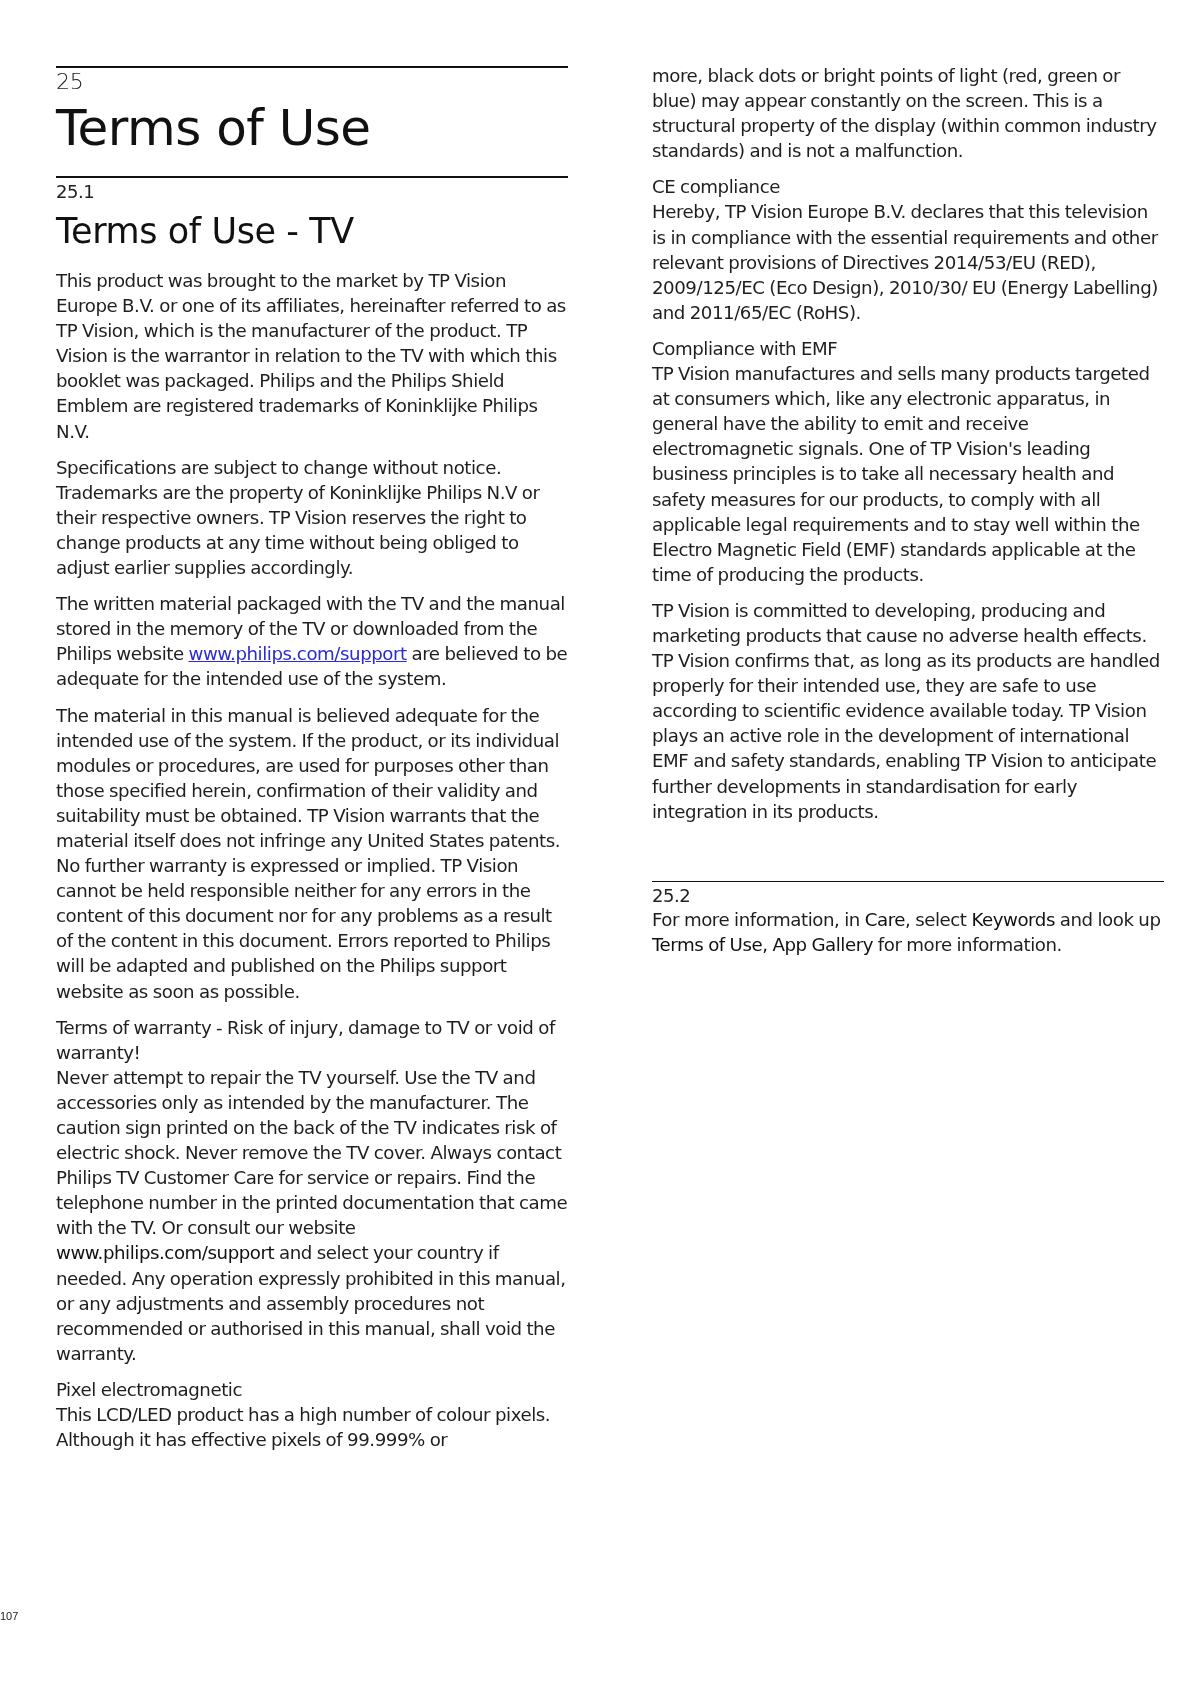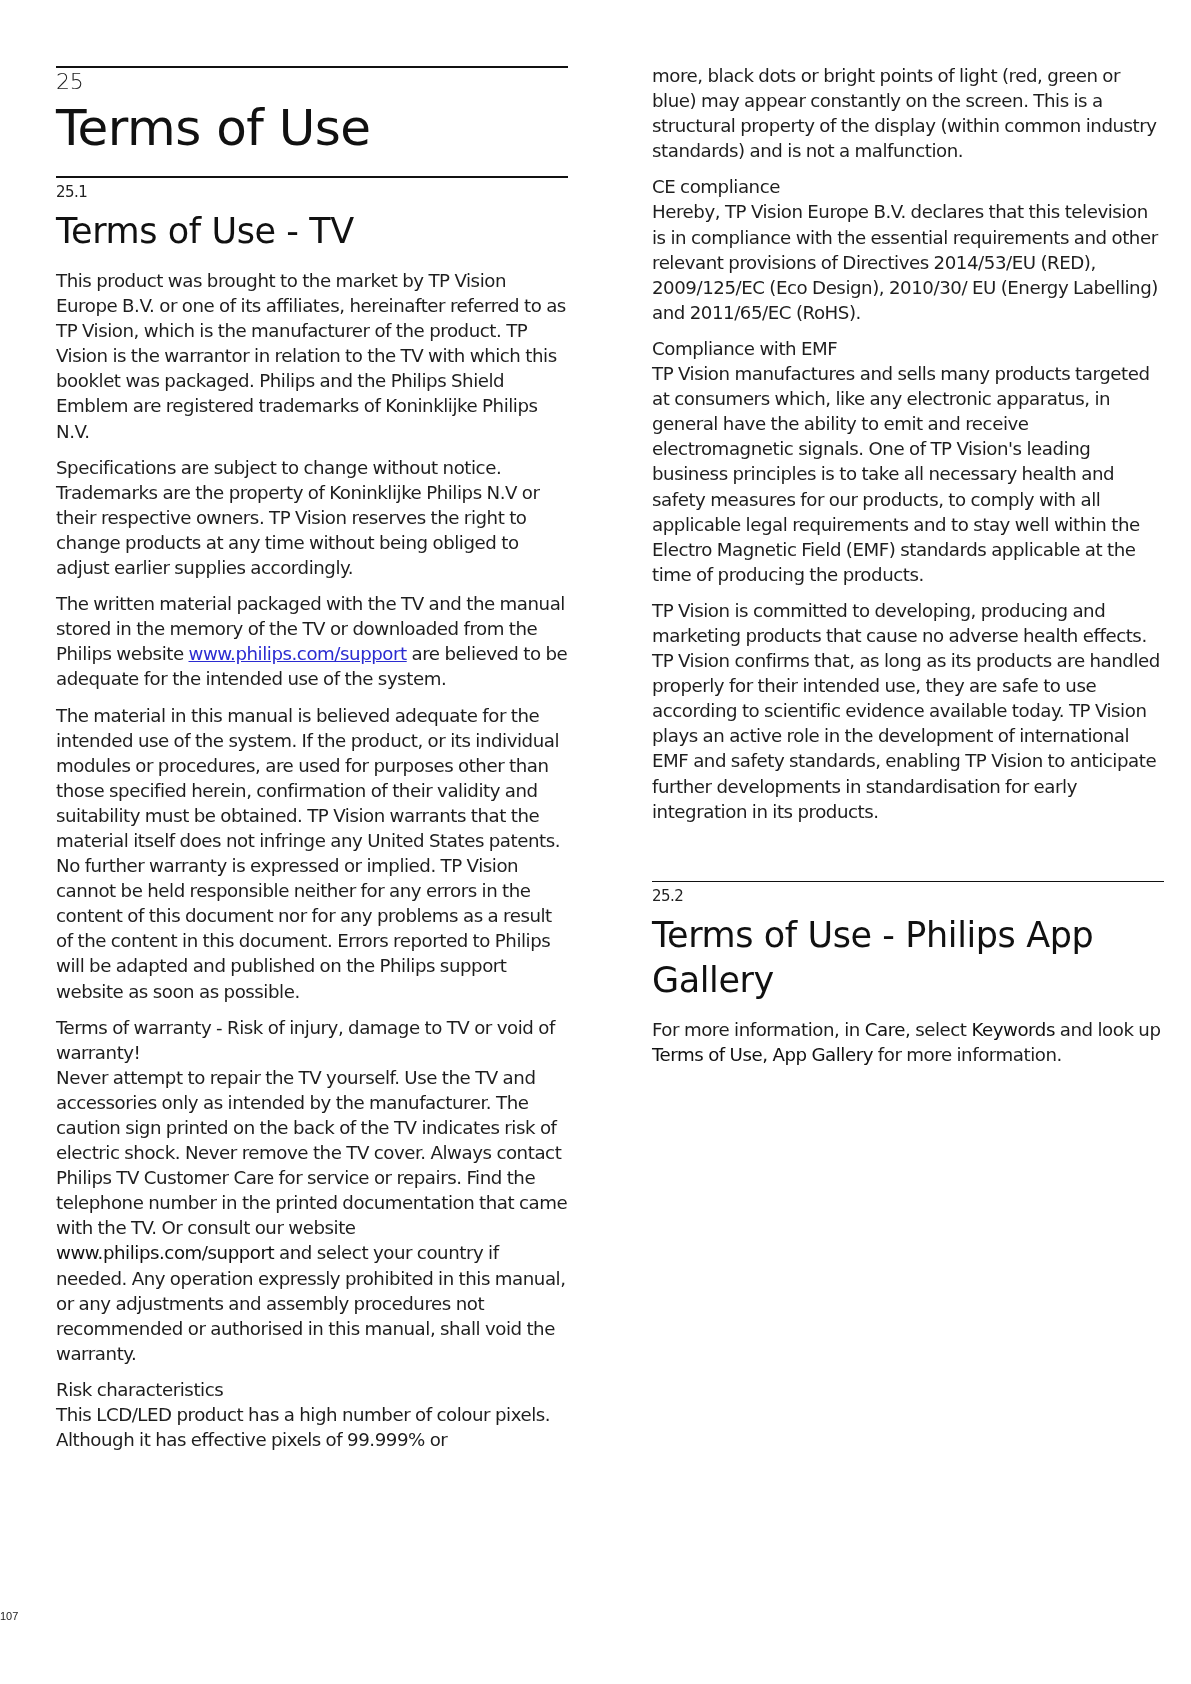--- a/index.html
+++ b/index.html
@@ -39,21 +39,21 @@
     }
     .chapter-title {
       font-size: 50px;
       line-height: 60px;
       margin: 5px 0 18px 0;
       font-weight: normal;
       letter-spacing: -0.5px;
       color: #111;
     }
     .section-num {
-      font-size: 15px;
+      font-size: 18px;
       line-height: 22px;
       margin-top: 3px;
       color: #222;
       letter-spacing: -0.5px;
     }
     .section-title {
       font-size: 35px;
       line-height: 45px;
       margin: 6px 0 14px 0;
       font-weight: normal;
@@ -98,29 +98,28 @@
 
   <div class="rule"></div>
   <div class="section-num">25.1</div>
   <h2 class="section-title">Terms of Use - TV</h2>
 
   <p>This product was brought to the market by TP Vision Europe B.V. or one of its affiliates, hereinafter referred to as TP Vision, which is the manufacturer of the product. TP Vision is the warrantor in relation to the TV with which this booklet was packaged. Philips and the Philips Shield Emblem are registered trademarks of Koninklijke Philips N.V.</p>
   <p>Specifications are subject to change without notice. Trademarks are the property of Koninklijke Philips N.V or their respective owners. TP Vision reserves the right to change products at any time without being obliged to adjust earlier supplies accordingly.</p>
   <p><span>The written material packaged with the TV and the manual stored in the memory of the TV or downloaded from the Philips website </span><a class="link">www.philips.com/support</a><span> are believed to be adequate for the intended use of the system.</span></p>
   <p>The material in this manual is believed adequate for the intended use of the system. If the product, or its individual modules or procedures, are used for purposes other than those specified herein, confirmation of their validity and suitability must be obtained. TP Vision warrants that the material itself does not infringe any United States patents. No further warranty is expressed or implied. TP Vision cannot be held responsible neither for any errors in the content of this document nor for any problems as a result of the content in this document. Errors reported to Philips will be adapted and published on the Philips support website as soon as possible.</p>
   <p><span class="line">Terms of warranty - Risk of injury, damage to TV or void of warranty!</span><span>Never attempt to repair the TV yourself. Use the TV and accessories only as intended by the manufacturer. The caution sign printed on the back of the TV indicates risk of electric shock. Never remove the TV cover. Always contact Philips TV Customer Care for service or repairs. Find the telephone number in the printed documentation that came with the TV. Or consult our website </span><span class="term">www.philips.com/support</span><span> and select your country if needed. Any operation expressly prohibited in this manual, or any adjustments and assembly procedures not recommended or authorised in this manual, shall void the warranty.</span></p>
-  <p><span class="line">Risk characteristics</span><span>This LCD/LED product has a high number of colour pixels. Although it has effective pixels of 99.999% or</span></p>
+  <p><span class="line">Pixel electromagnetic</span><span>This LCD/LED product has a high number of colour pixels. Although it has effective pixels of 99.999% or</span></p>
 </div>
 
 <div class="column col-right" style="top: 63px;">
   <p>more, black dots or bright points of light (red, green or blue) may appear constantly on the screen. This is a structural property of the display (within common industry standards) and is not a malfunction.</p>
   <p><span class="line">CE compliance</span><span>Hereby, TP Vision Europe B.V. declares that this television is in compliance with the essential requirements and other relevant provisions of Directives 2014/53/EU (RED), 2009/125/EC (Eco Design), 2010/30/ EU (Energy Labelling) and 2011/65/EC (RoHS).</span></p>
   <p><span class="line">Compliance with EMF</span><span>TP Vision manufactures and sells many products targeted at consumers which, like any electronic apparatus, in general have the ability to emit and receive electromagnetic signals. One of TP Vision's leading business principles is to take all necessary health and safety measures for our products, to comply with all applicable legal requirements and to stay well within the Electro Magnetic Field (EMF) standards applicable at the time of producing the products.</span></p>
   <p>TP Vision is committed to developing, producing and marketing products that cause no adverse health effects. TP Vision confirms that, as long as its products are handled properly for their intended use, they are safe to use according to scientific evidence available today. TP Vision plays an active role in the development of international EMF and safety standards, enabling TP Vision to anticipate further developments in standardisation for early integration in its products.</p>
 
   <div class="spacer-25-2"></div>
   <div class="rule thin"></div>
   <div class="section-num">25.2</div>
-  <h2 class="section-title">Terms of Use - Philips App Gallery</h2>
   <p><span>For more information, in </span><span class="term">Care</span><span>, select </span><span class="term">Keywords</span><span> and look up </span><span class="term">Terms of Use, App Gallery</span><span> for more information.</span></p>
 </div>
 
 <div class="page-number">107</div>
 
 </body></html>

